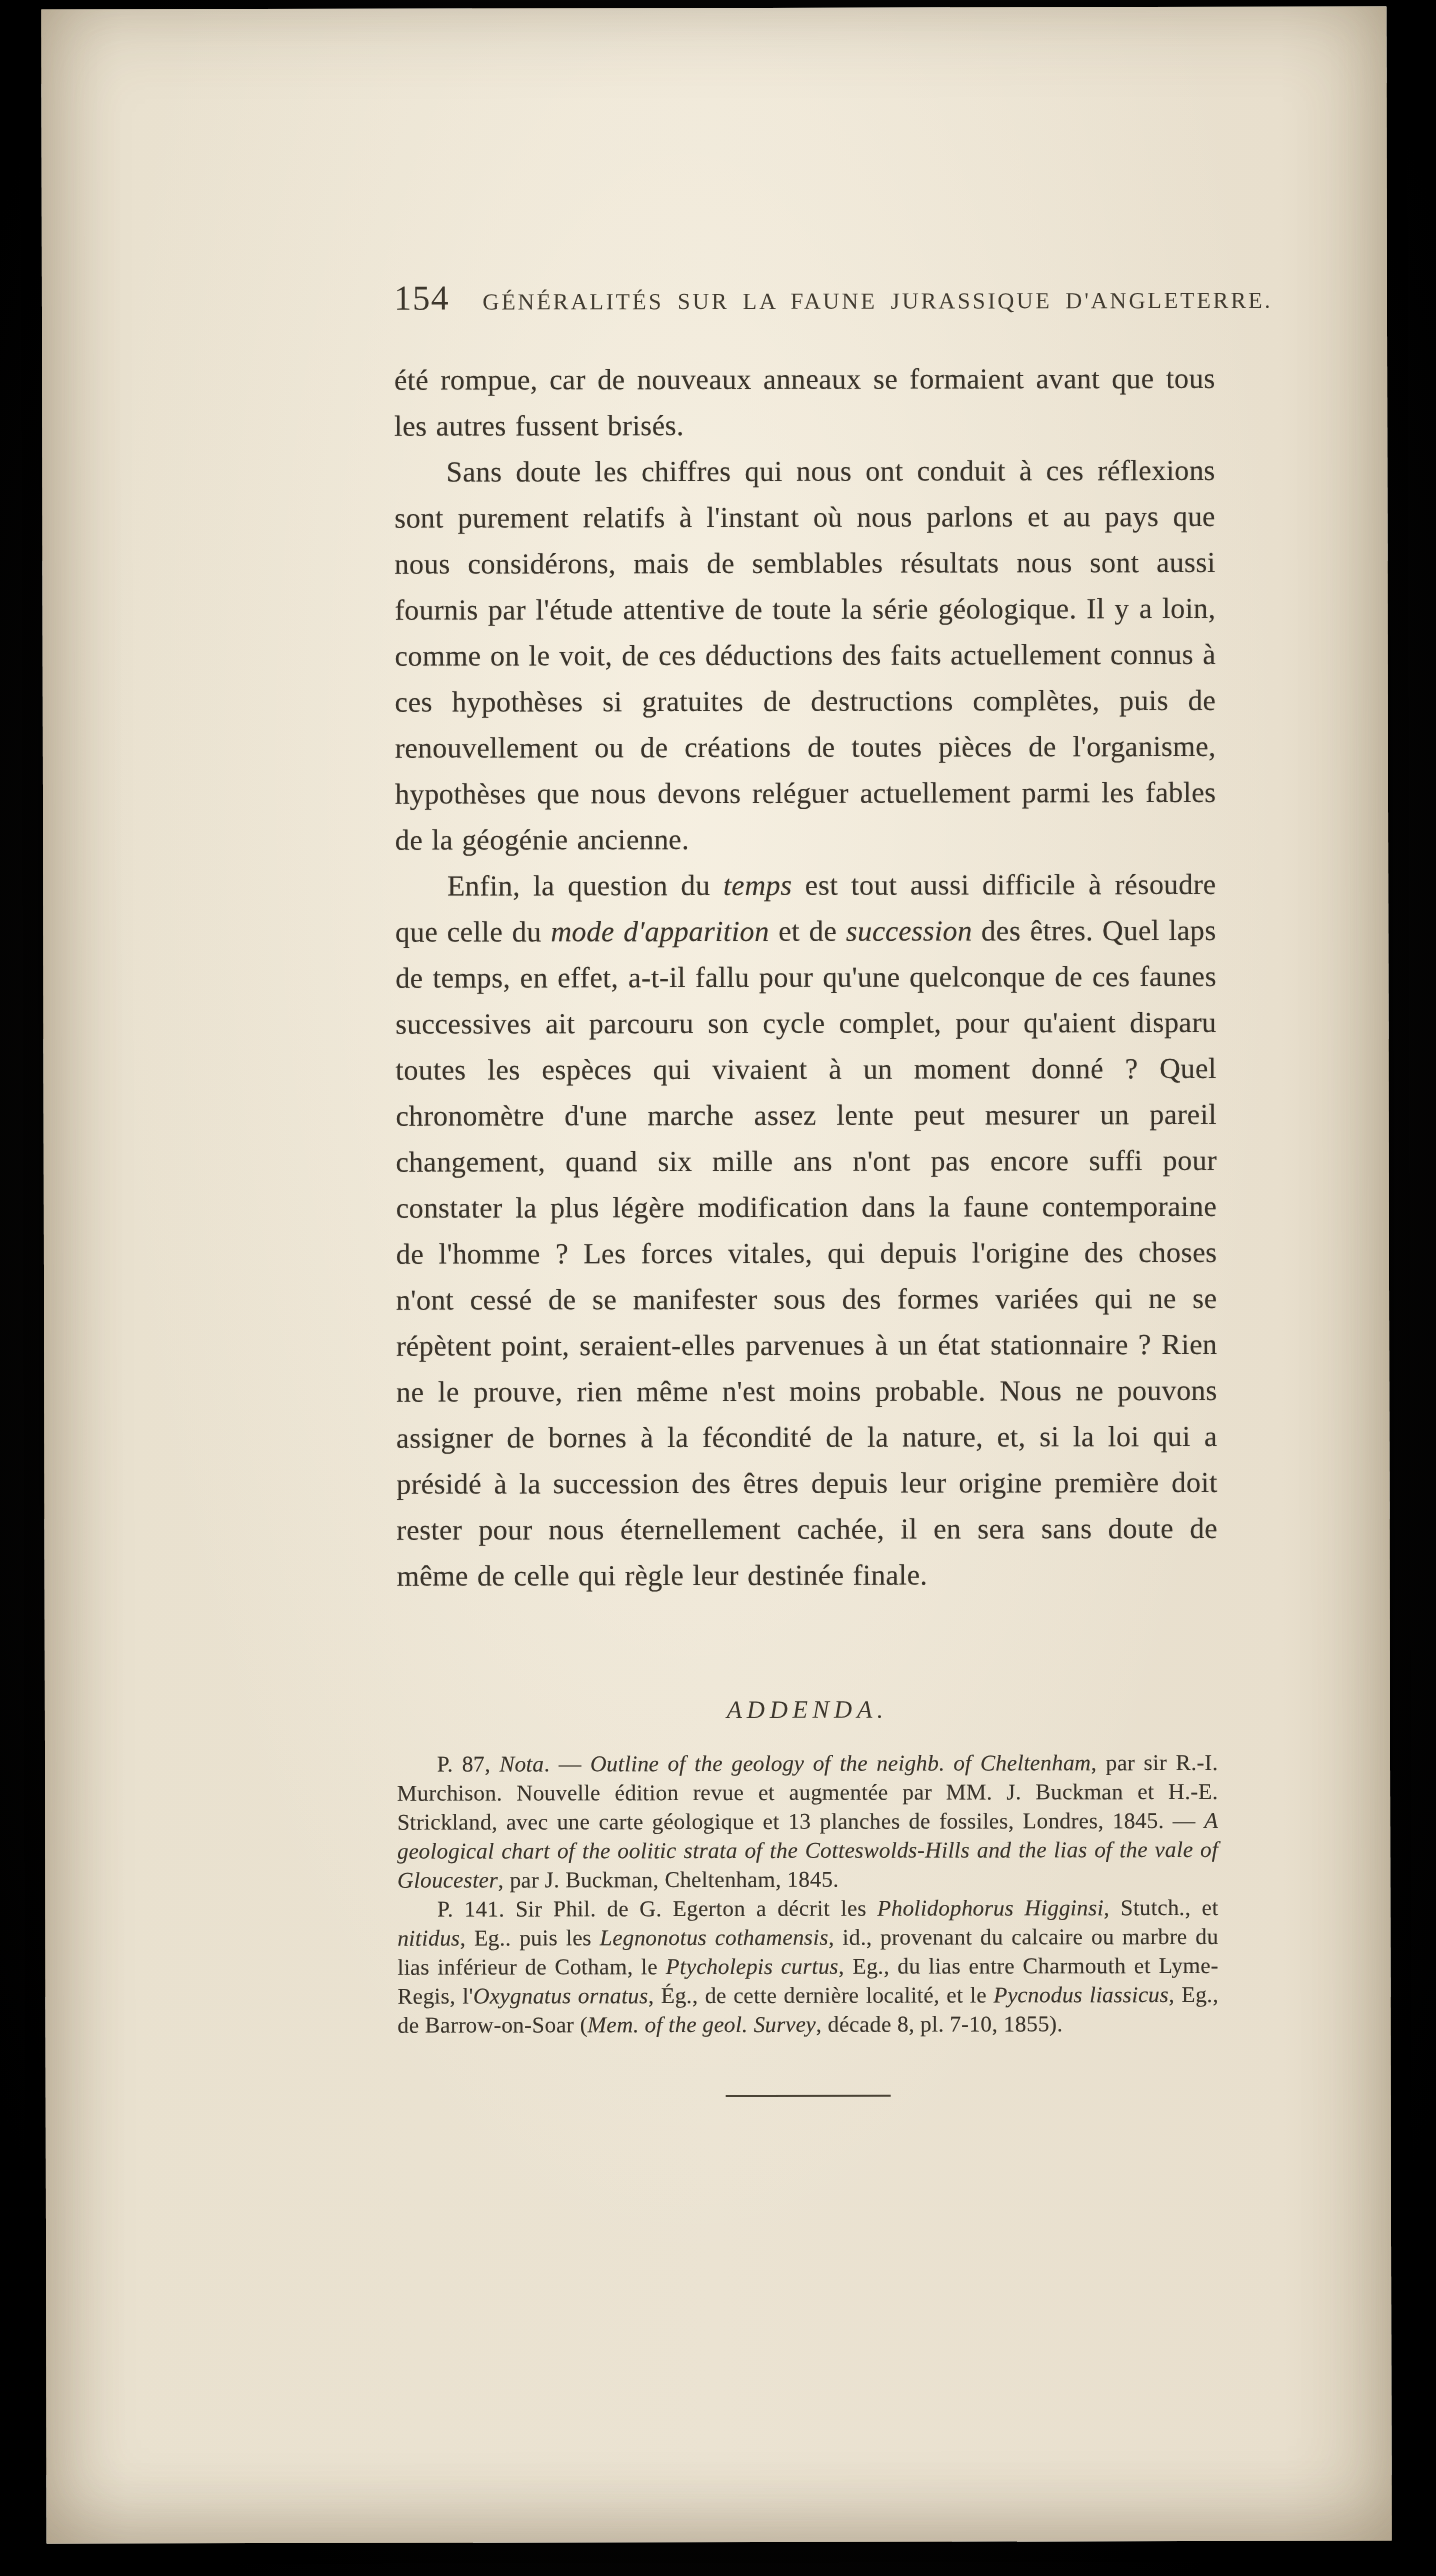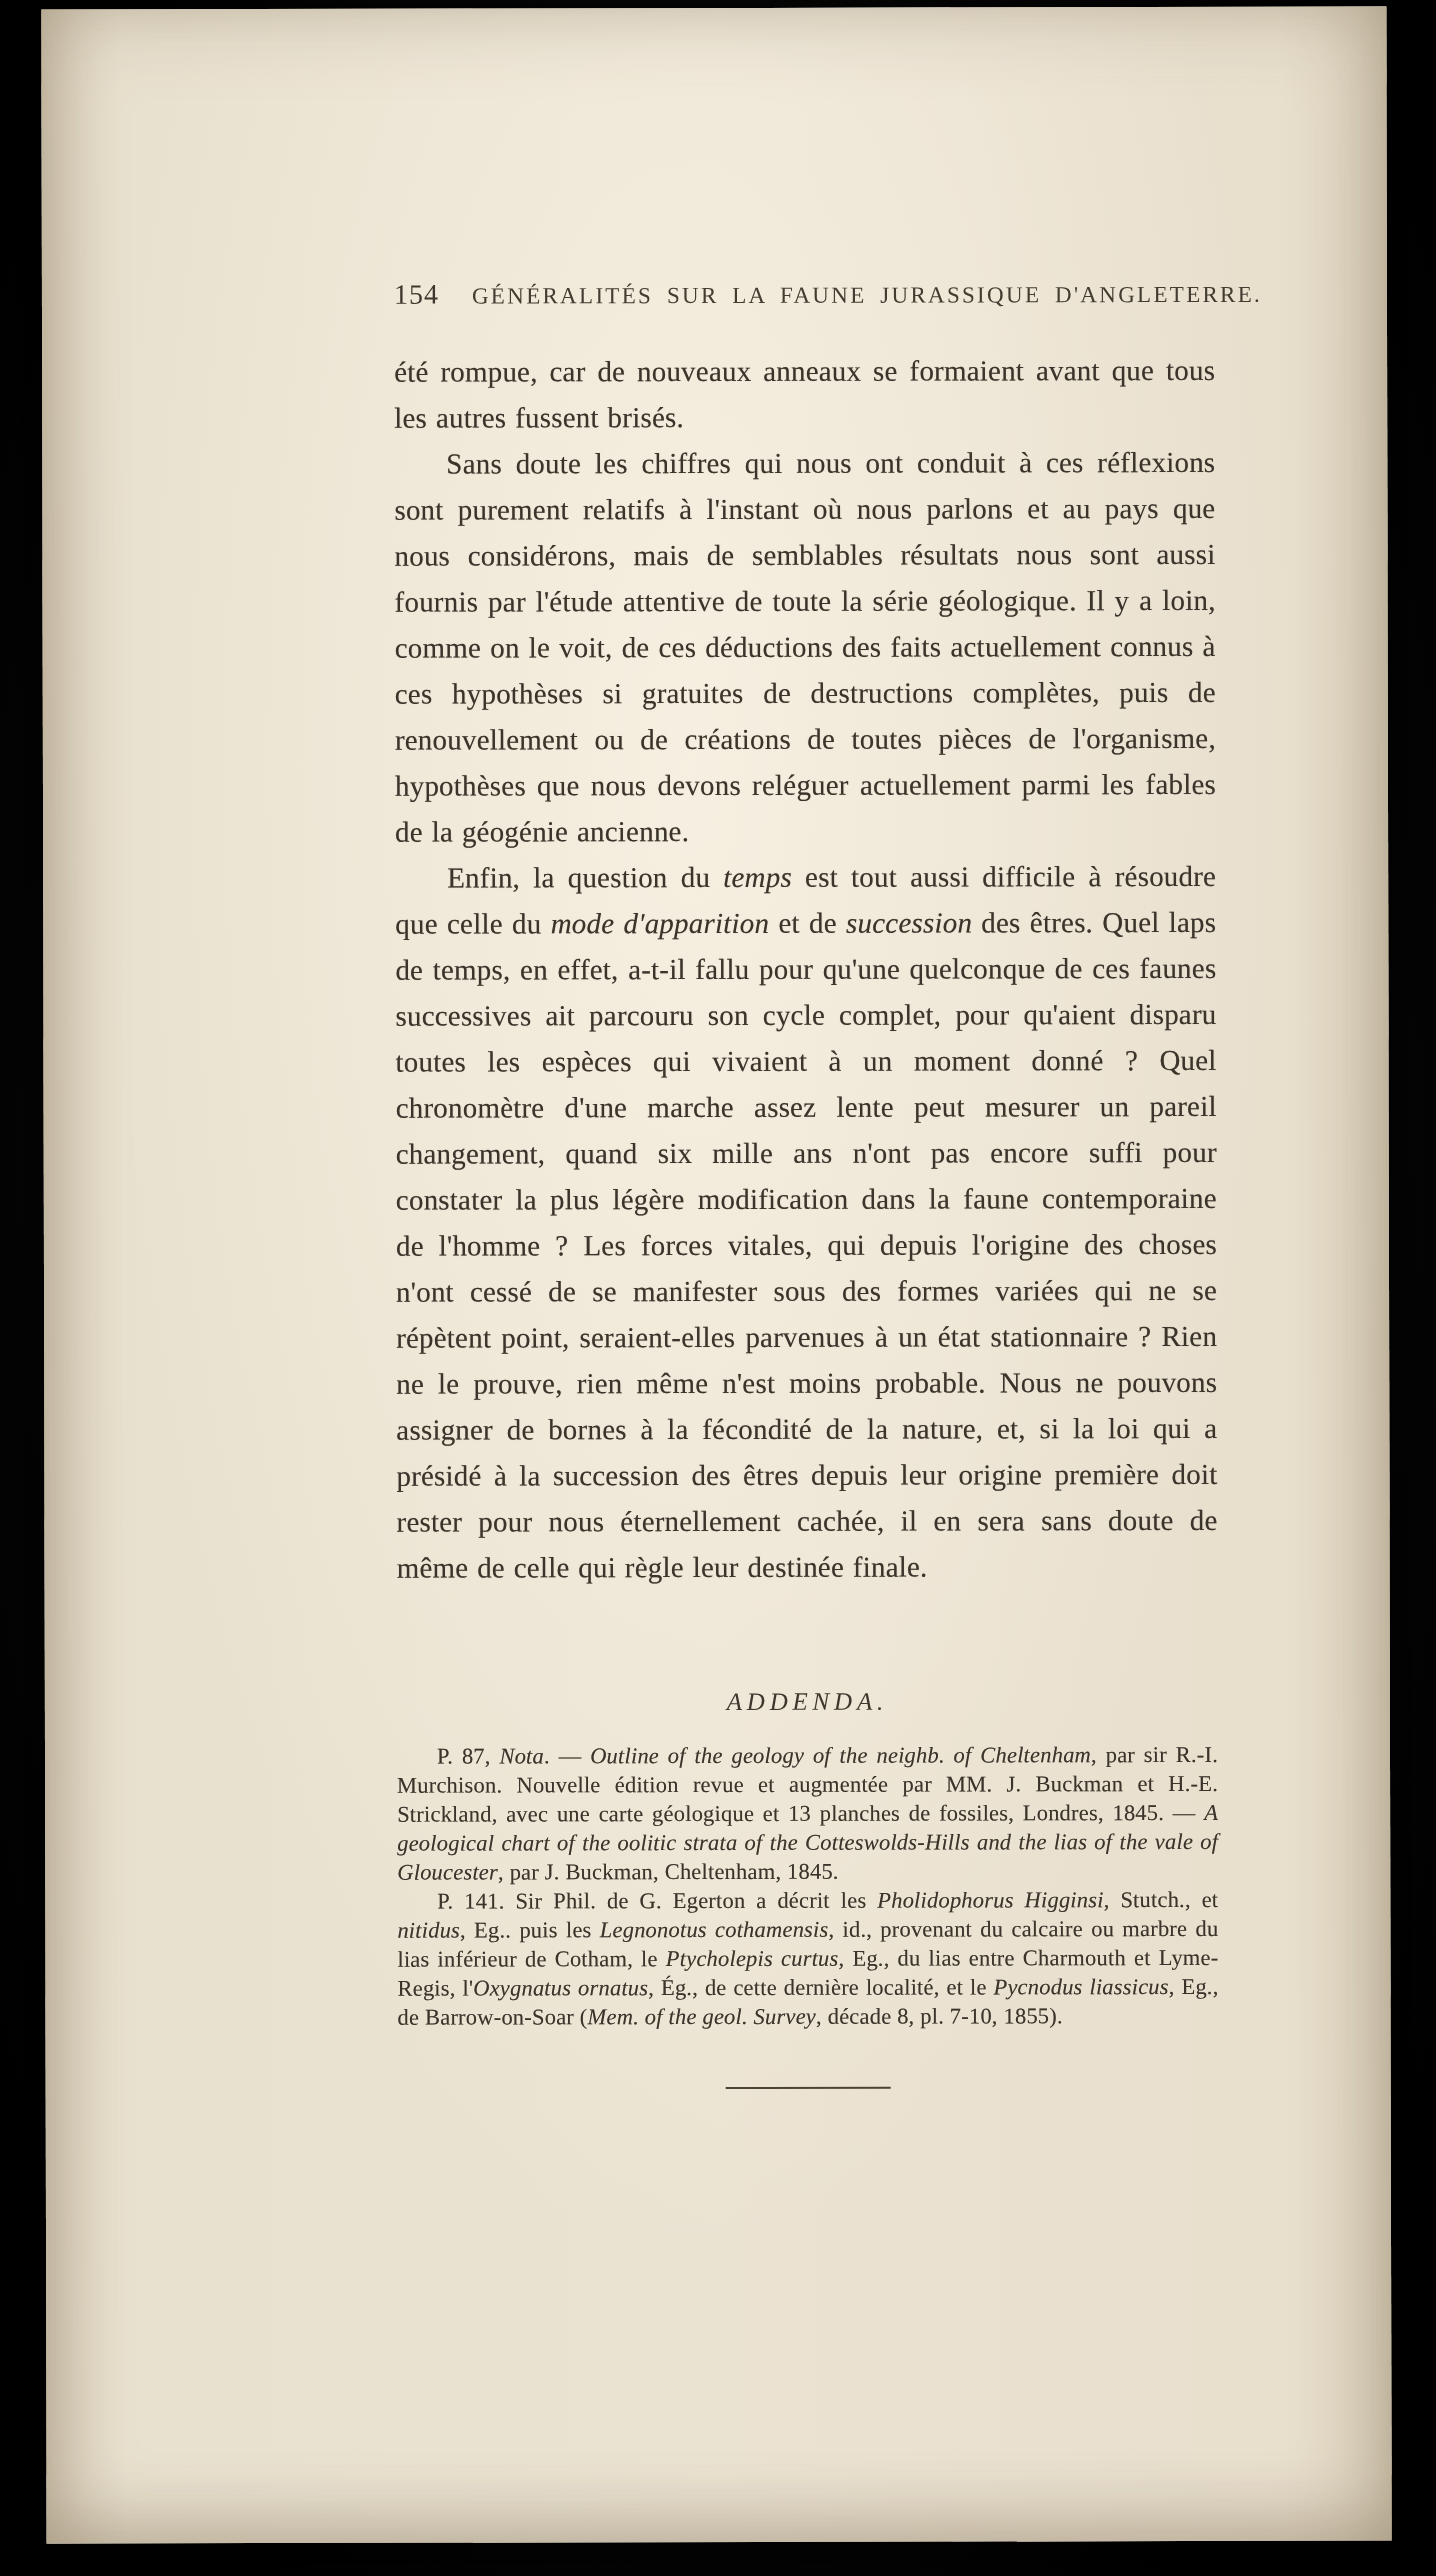--- a/index.html
+++ b/index.html
@@ -35,21 +35,21 @@
     left: 352px; top: 270px;
     width: 821px;
   }
   .page-header {
     display: flex;
     align-items: baseline;
     gap: 33px;
     margin-bottom: 38px;
   }
   .page-number {
-    font-size: 28px;
+    font-size: 35px;
     letter-spacing: 1px;
     color: #3d372d;
   }
   .running-title {
     flex: 1;
     font-size: 23px;
     letter-spacing: 2.3px;
     word-spacing: 5.7px;
     white-space: nowrap;
     color: #423c31;

